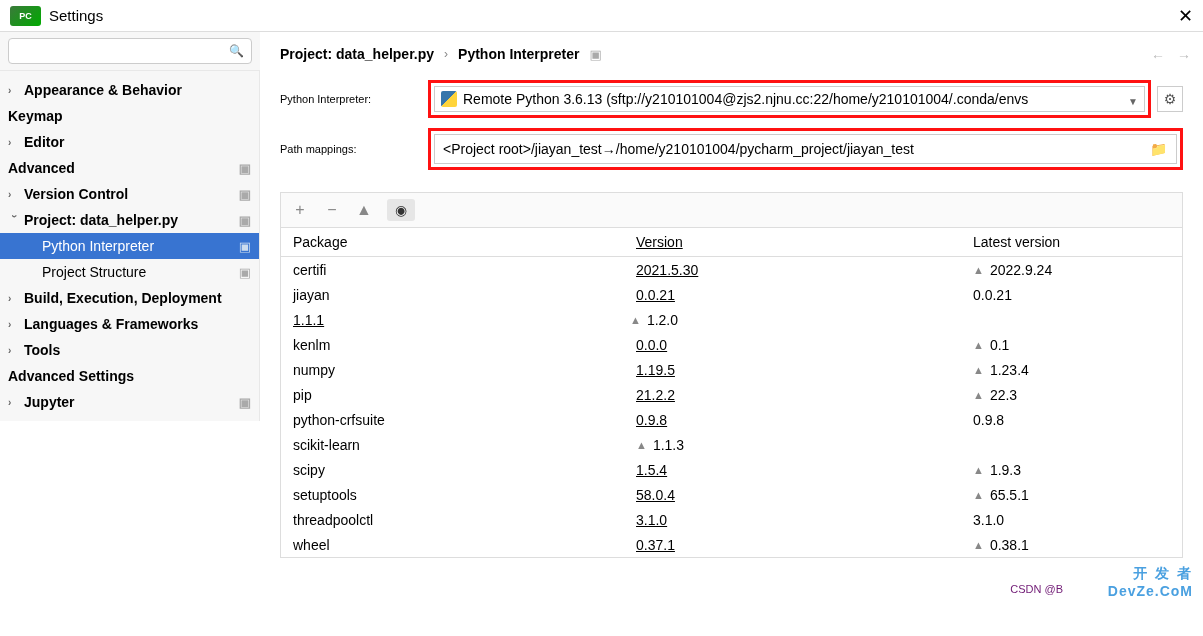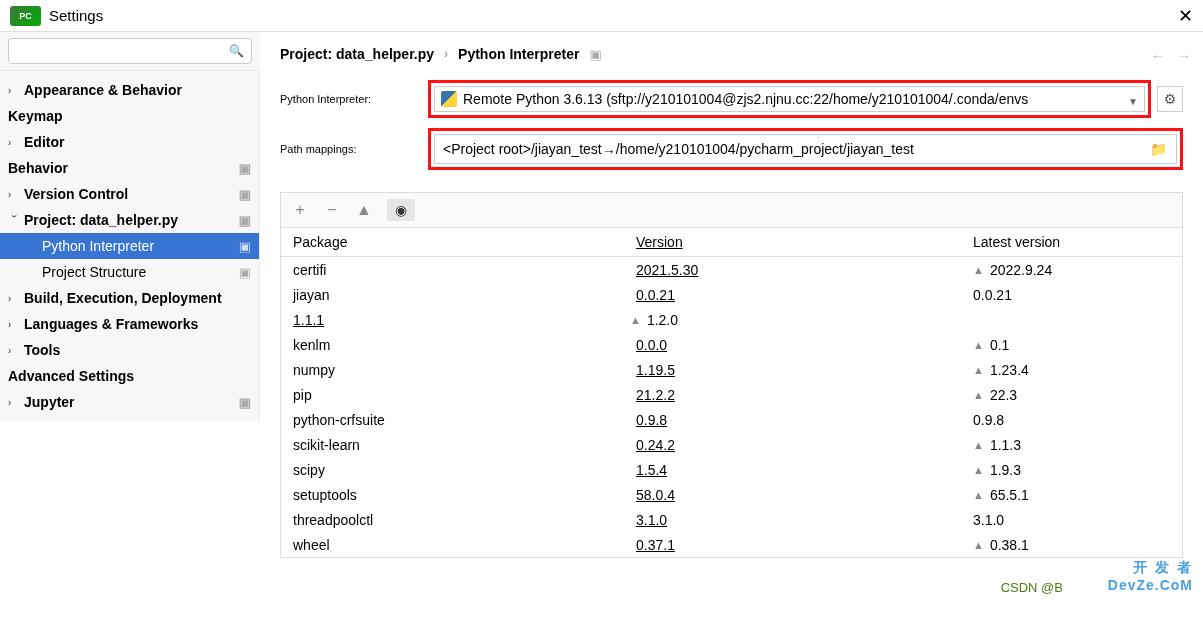--- a/index.html
+++ b/index.html
@@ -51,23 +51,23 @@
     
     .pkg-table { border: 1px solid #ddd; }
     .pkg-head, .pkg-row { display: flex; padding: 6px 12px; gap: 47px; }
     .pkg-head { border-bottom: 1px solid #ddd; font-size: 14.5px; color: #000; }
     .col-pkg { flex: 0 0 296px; }
     .col-ver { flex: 0 0 290px; text-decoration: underline; }
     .col-lat { flex: 1; display: flex; align-items: center; gap: 6px; }
     .pkg-row { font-size: 14.5px; color: #000; padding: 4.5px 12px; }
     .up-arrow { color: #888; font-size: 11px; }
     
-    .watermark { position: absolute; right: 10px; bottom: 6px; font-size: 22px; color: #4aa0e0; font-weight: 700; letter-spacing: 2px; text-align: right; }
+    .watermark { position: absolute; right: 10px; bottom: 0; font-size: 22px; color: #4aa0e0; font-weight: 700; letter-spacing: 2px; text-align: right; }
     .watermark .small { font-size: 14px; letter-spacing: 1px; }
-    .csdn { position: absolute; right: 140px; bottom: 4px; color: #4d7c0f; font-size: 13px; }
+    .csdn { position: absolute; right: 140px; bottom: 4px; color: #701a75; font-size: 11px; }
   </style>
 </head>
 <body>
 
 <div class="titlebar">
   <span class="app-icon">PC</span>
   <span class="title">Settings</span>
   <span class="close">✕</span>
 </div>
 
@@ -83,21 +83,21 @@
           <span>Appearance &amp; Behavior</span>
         </div>
       <div class="sidebar-item bold indent1">
           <span>Keymap</span>
         </div>
       <div class="sidebar-item bold">
           <span class="chev">›</span>
           <span>Editor</span>
         </div>
       <div class="sidebar-item bold indent1">
-          <span>Behavior</span>
+          <span>Advanced</span>
           <span class="sub-icon">▣</span>
         </div>
       <div class="sidebar-item bold">
           <span class="chev">›</span>
           <span>Version Control</span>
           <span class="sub-icon">▣</span>
         </div>
       <div class="sidebar-item bold">
           <span class="chev down">›</span>
           <span>Project: data_helper.py</span>
@@ -215,21 +215,20 @@
             <div class="col-ver">21.2.2</div>
             <div class="col-lat"><span class="up-arrow">▲</span> 22.3</div>
           </div>
           <div class="pkg-row">
             <div class="col-pkg">python-crfsuite</div>
             <div class="col-ver">0.9.8</div>
             <div class="col-lat">0.9.8</div>
           </div>
           <div class="pkg-row">
             <div class="col-pkg">scikit-learn</div>
-            <div class="col-ver">0.24.2</div>
             <div class="col-lat"><span class="up-arrow">▲</span> 1.1.3</div>
           </div>
           <div class="pkg-row">
             <div class="col-pkg">scipy</div>
             <div class="col-ver">1.5.4</div>
             <div class="col-lat"><span class="up-arrow">▲</span> 1.9.3</div>
           </div>
           <div class="pkg-row">
             <div class="col-pkg">setuptools</div>
             <div class="col-ver">58.0.4</div>

